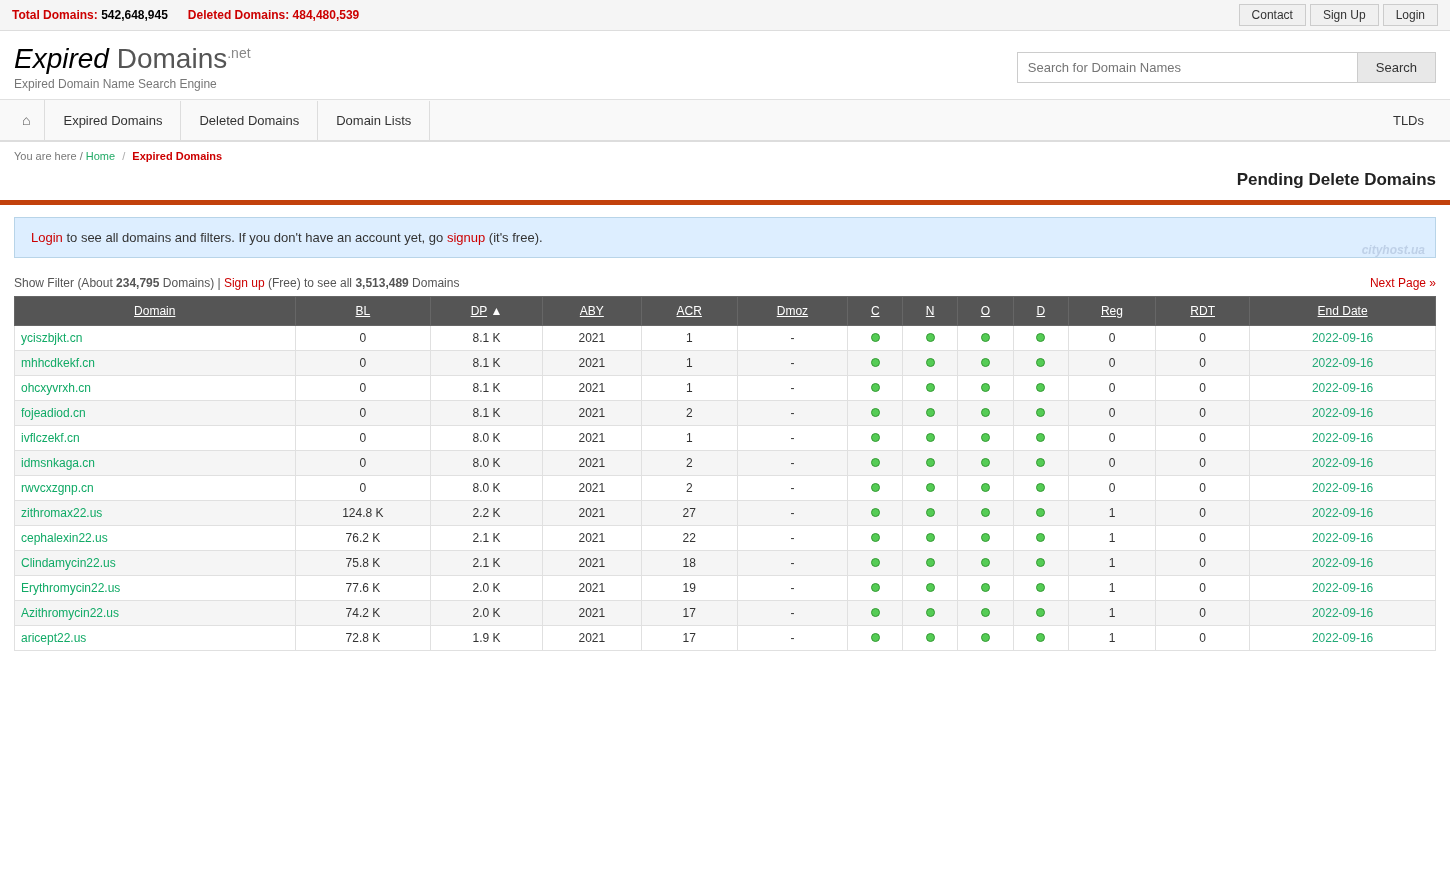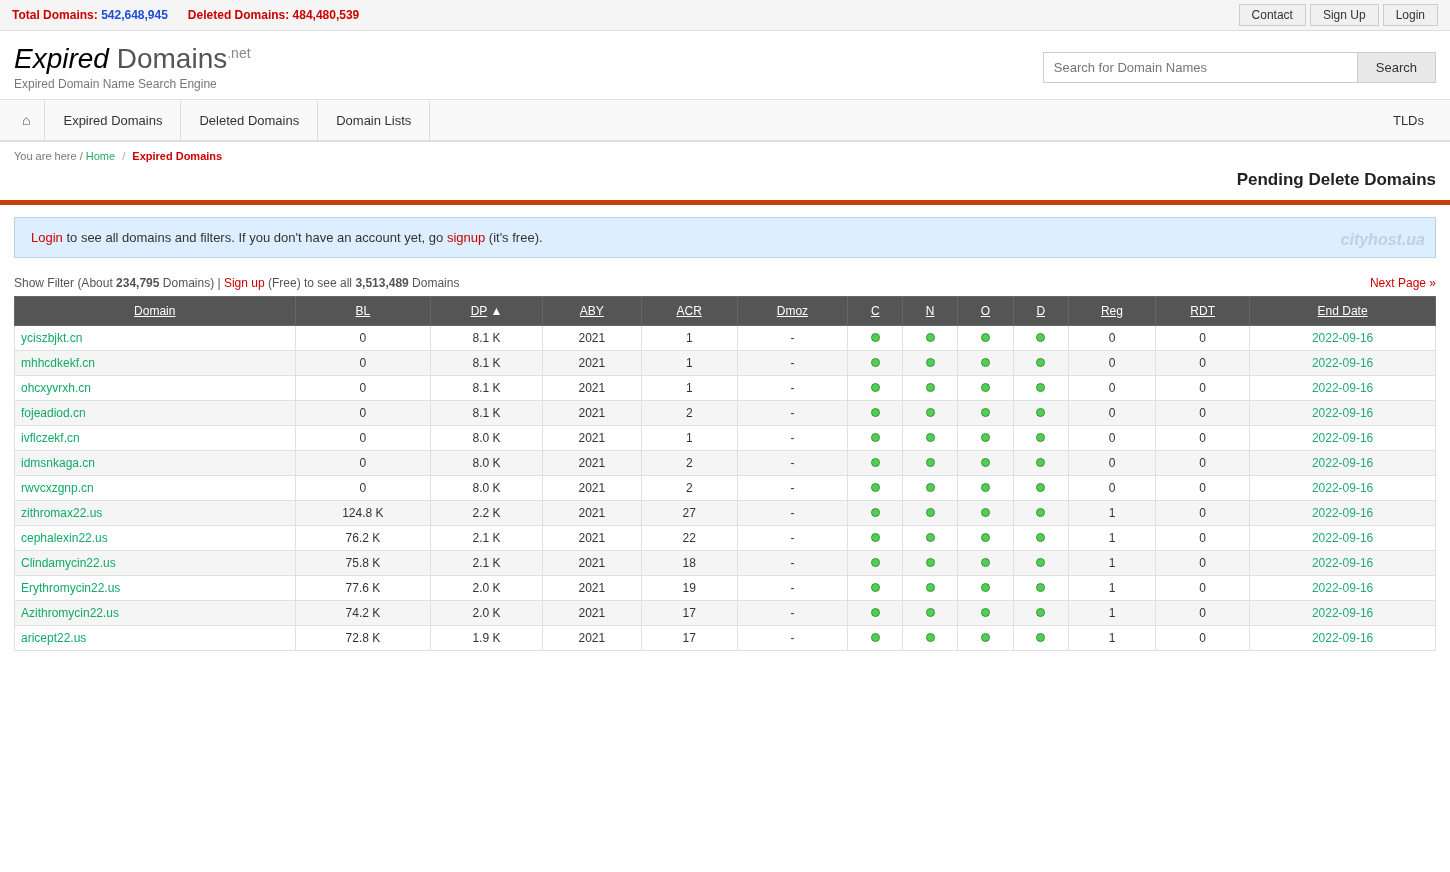--- a/index.html
+++ b/index.html
@@ -38,21 +38,21 @@
       border-bottom: 1px solid #e0e0e0;
     }
     .logo-area { }
     .logo-title { font-size: 28px; color: #333; font-weight: normal; }
     .logo-title .expired { color: #000000; font-style: italic; }
     .logo-title .domains { color: #555; }
     .logo-title .net { font-size: 14px; color: #888; vertical-align: super; }
     .logo-subtitle { font-size: 12px; color: #777; margin-top: 2px; }
     .search-area { display: flex; gap: 0; }
     .search-input {
-      width: 314px;
+      width: 340px;
       padding: 7px 10px;
       border: 1px solid #ccc;
       border-right: none;
       font-size: 13px;
       color: #999;
       outline: none;
     }
     .search-btn {
       padding: 7px 18px;
       background: #e8e8e8;
@@ -121,22 +121,22 @@
       border: 1px solid #b8d4e8;
       font-size: 13px;
       color: #333;
       position: relative;
       overflow: hidden;
     }
     .info-box a { color: #c00; text-decoration: none; }
     .watermark {
       position: absolute;
       right: 10px;
-      bottom: 8px;
-      font-size: 16px;
+      bottom: 0;
+      font-size: 12px;
       color: rgba(100,120,160,0.25);
       font-style: italic;
       pointer-events: none;
       font-weight: bold;
       margin-top: 7px;
     }
 
     
     .filter-row {
       padding: 6px 14px;
@@ -194,21 +194,21 @@
       border: 1px solid #393;
     }
   </style>
 </head>
 <body>
 
 <div class="top-bar">
   <div class="top-bar-left">
     <span class="top-bar-stat">
       <span>Total Domains:</span>
-      <span style="color:#1d4ed8;font-weight:bold;">542,648,945</span>
+      <span style="color:#000000;font-weight:bold;">542,648,945</span>
     </span>
     <span class="top-bar-stat">
       <span>Deleted Domains:</span>
       <span style="color:#c00;font-weight:bold;">484,480,539</span>
     </span>
   </div>
   <div class="top-bar-right">
     <a class="top-bar-btn">Contact</a>
     <a class="top-bar-btn">Sign Up</a>
     <a class="top-bar-btn">Login</a>

